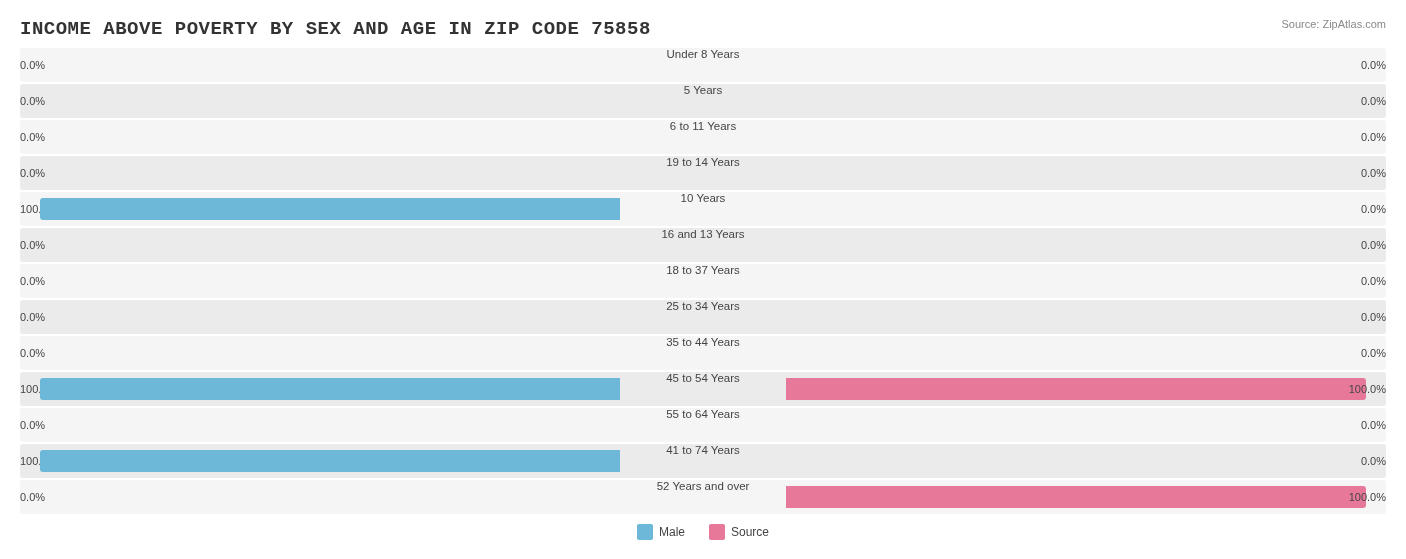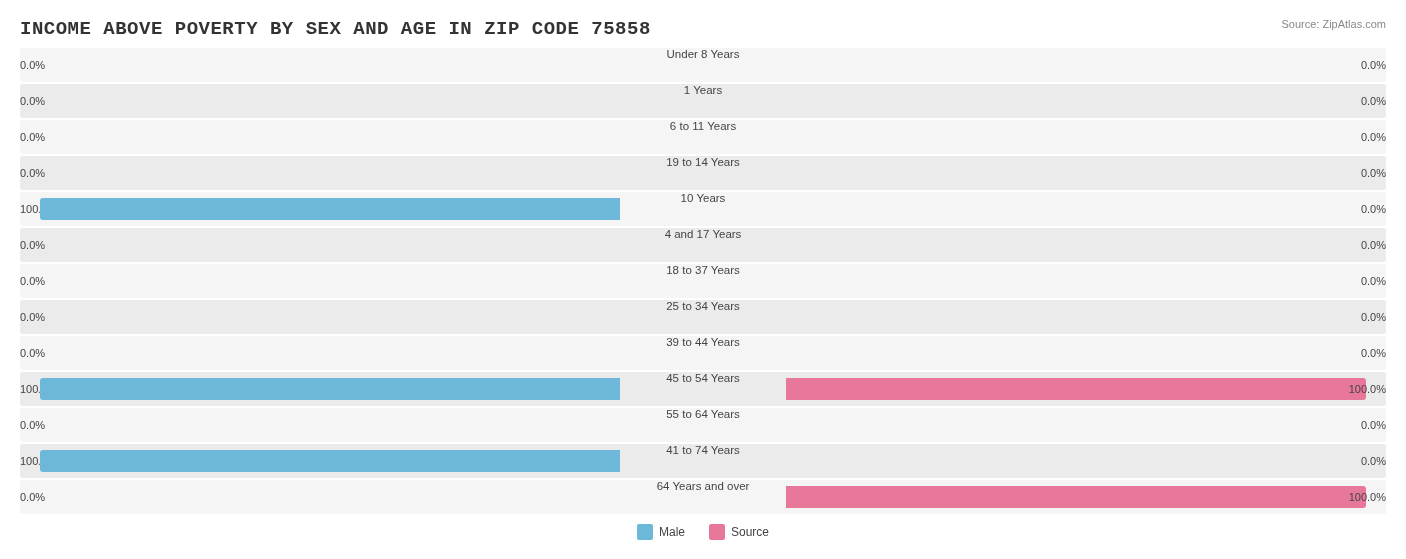--- a/index.html
+++ b/index.html
@@ -146,21 +146,21 @@
       <div class="right-section" style="position:relative;">
         <div class="female-bar" style="width:0px;"></div>
         <span class="right-value">0.0%</span>
       </div>
     </div>
       <div class="bar-row">
       <div class="left-section" style="position:relative;">
         <span class="left-value">0.0%</span>
         <div class="male-bar" style="width:0px;"></div>
       </div>
-      <div class="label-center">1 Years</div>
+      <div class="label-center">5 Years</div>
       <div class="right-section" style="position:relative;">
         <div class="female-bar" style="width:0px;"></div>
         <span class="right-value">0.0%</span>
       </div>
     </div>
       <div class="bar-row">
       <div class="left-section" style="position:relative;">
         <span class="left-value">0.0%</span>
         <div class="male-bar" style="width:0px;"></div>
       </div>
@@ -190,21 +190,21 @@
       <div class="right-section" style="position:relative;">
         <div class="female-bar" style="width:0px;"></div>
         <span class="right-value">0.0%</span>
       </div>
     </div>
       <div class="bar-row">
       <div class="left-section" style="position:relative;">
         <span class="left-value">0.0%</span>
         <div class="male-bar" style="width:0px;"></div>
       </div>
-      <div class="label-center">4 and 17 Years</div>
+      <div class="label-center">16 and 13 Years</div>
       <div class="right-section" style="position:relative;">
         <div class="female-bar" style="width:0px;"></div>
         <span class="right-value">0.0%</span>
       </div>
     </div>
       <div class="bar-row">
       <div class="left-section" style="position:relative;">
         <span class="left-value">0.0%</span>
         <div class="male-bar" style="width:0px;"></div>
       </div>
@@ -223,21 +223,21 @@
       <div class="right-section" style="position:relative;">
         <div class="female-bar" style="width:0px;"></div>
         <span class="right-value">0.0%</span>
       </div>
     </div>
       <div class="bar-row">
       <div class="left-section" style="position:relative;">
         <span class="left-value">0.0%</span>
         <div class="male-bar" style="width:0px;"></div>
       </div>
-      <div class="label-center">39 to 44 Years</div>
+      <div class="label-center">35 to 44 Years</div>
       <div class="right-section" style="position:relative;">
         <div class="female-bar" style="width:0px;"></div>
         <span class="right-value">0.0%</span>
       </div>
     </div>
       <div class="bar-row">
       <div class="left-section" style="position:relative;">
         <span class="left-value">100.0%</span>
         <div class="male-bar" style="width:580px;"></div>
       </div>
@@ -267,21 +267,21 @@
       <div class="right-section" style="position:relative;">
         <div class="female-bar" style="width:0px;"></div>
         <span class="right-value">0.0%</span>
       </div>
     </div>
       <div class="bar-row">
       <div class="left-section" style="position:relative;">
         <span class="left-value">0.0%</span>
         <div class="male-bar" style="width:0px;"></div>
       </div>
-      <div class="label-center">64 Years and over</div>
+      <div class="label-center">52 Years and over</div>
       <div class="right-section" style="position:relative;">
         <div class="female-bar" style="width:580px;"></div>
         <span class="right-value">100.0%</span>
       </div>
     </div>
     </div>
 
   <div class="legend">
     <div class="legend-item">
       <div class="legend-box male-color"></div>

